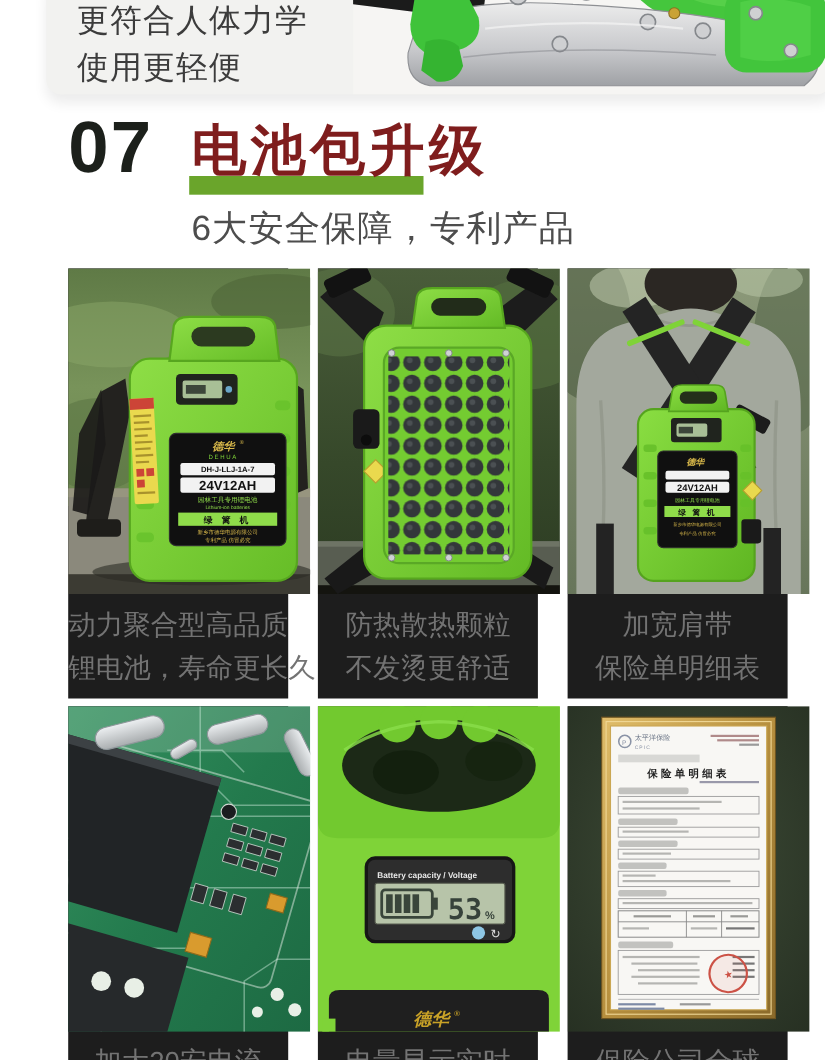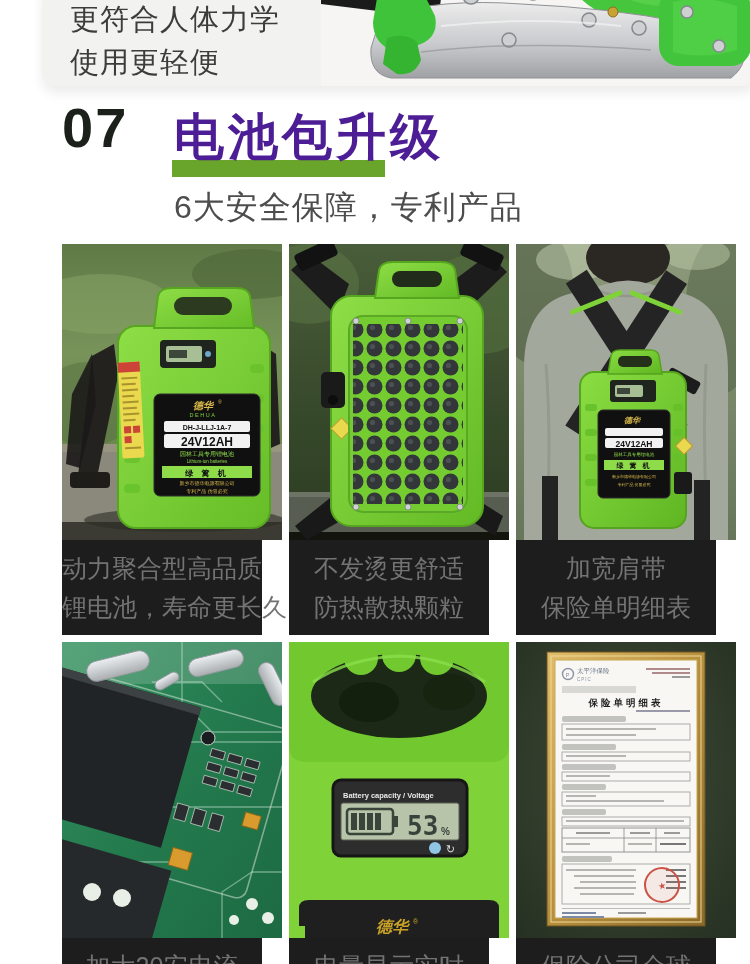--- a/index.html
+++ b/index.html
@@ -6,23 +6,23 @@
   body{font-family:"Liberation Sans","DejaVu Sans",sans-serif;}
   .page{position:relative;width:750px;height:964px;overflow:hidden;background:#ffffff;margin-left:24px;}
 
   
   .banner{position:absolute;left:18px;top:-18px;width:714px;height:104px;background:#f2f2f0;
           border-radius:14px;box-shadow:0 7px 12px rgba(0,0,0,.08);overflow:hidden;}
   .banner-text{position:absolute;left:28px;top:16px;font-size:29px;color:#3c3c3c;line-height:43px;letter-spacing:1px;}
   .banner-photo{position:absolute;right:0;top:0;width:435px;height:104px;}
 
   
-  .sec-num{position:absolute;left:38px;top:100px;font-size:56px;font-weight:800;color:#1c201b;line-height:1;letter-spacing:2px;}
+  .sec-num{position:absolute;left:38px;top:100px;font-size:66px;font-weight:800;color:#1c201b;line-height:1;letter-spacing:2px;}
   .underline{position:absolute;left:148px;top:160px;width:213px;height:17px;background:#6aa52b;z-index:1;}
-  .sec-title{position:absolute;left:150px;top:112px;font-size:50px;font-weight:800;color:#4c1d95;letter-spacing:4px;z-index:2;line-height:1;text-align:right;}
+  .sec-title{position:absolute;left:150px;top:112px;font-size:50px;font-weight:800;color:#7f1d1d;letter-spacing:4px;z-index:2;line-height:1;text-align:right;}
   .sec-sub{position:absolute;left:150px;top:188px;font-size:32px;color:#4d4d4d;letter-spacing:1px;line-height:1.2;}
 
   
   .card{position:absolute;width:200px;height:391px;background:#1d1d1d;}
   .c1{left:38px;top:244px;}  .c2{left:265px;top:244px;}  .c3{left:492px;top:244px;}
   .c4{left:38px;top:642px;}  .c5{left:265px;top:642px;}  .c6{left:492px;top:642px;}
   .photo{display:block;width:220px;height:296px;}
   .caption{height:95px;text-align:center;color:#737373;padding-top:9px;}
   .cap-line{font-size:25px;line-height:39px;letter-spacing:0;white-space:nowrap;font-weight:500;}
 </style>
@@ -195,22 +195,22 @@
       <g fill="#cfd2d4" stroke="#7c8083" stroke-width=".8">
         <circle cx="67" cy="77" r="3"></circle>
           <circle cx="171" cy="77" r="3"></circle>
           <circle cx="67" cy="263" r="3"></circle>
           <circle cx="171" cy="263" r="3"></circle>
         <circle cx="119" cy="77" r="3"></circle>
           <circle cx="119" cy="263" r="3"></circle>
       </g>
     </svg>
     <div class="caption">
+      <div class="cap-line">防热散热颗粒</div>
       <div class="cap-line">不发烫更舒适</div>
-      <div class="cap-line">防热散热颗粒</div>
     </div>
   </div>
 
   <div class="card c3">
     <svg class="photo" viewBox="0 0 220 296">
       <defs>
         <linearGradient id="p3bg" x1="0" y1="0" x2="0" y2="1">
           <stop offset="0" stop-color="#8d9a7a"></stop>
             <stop offset="1" stop-color="#67755a"></stop>
         </linearGradient>

